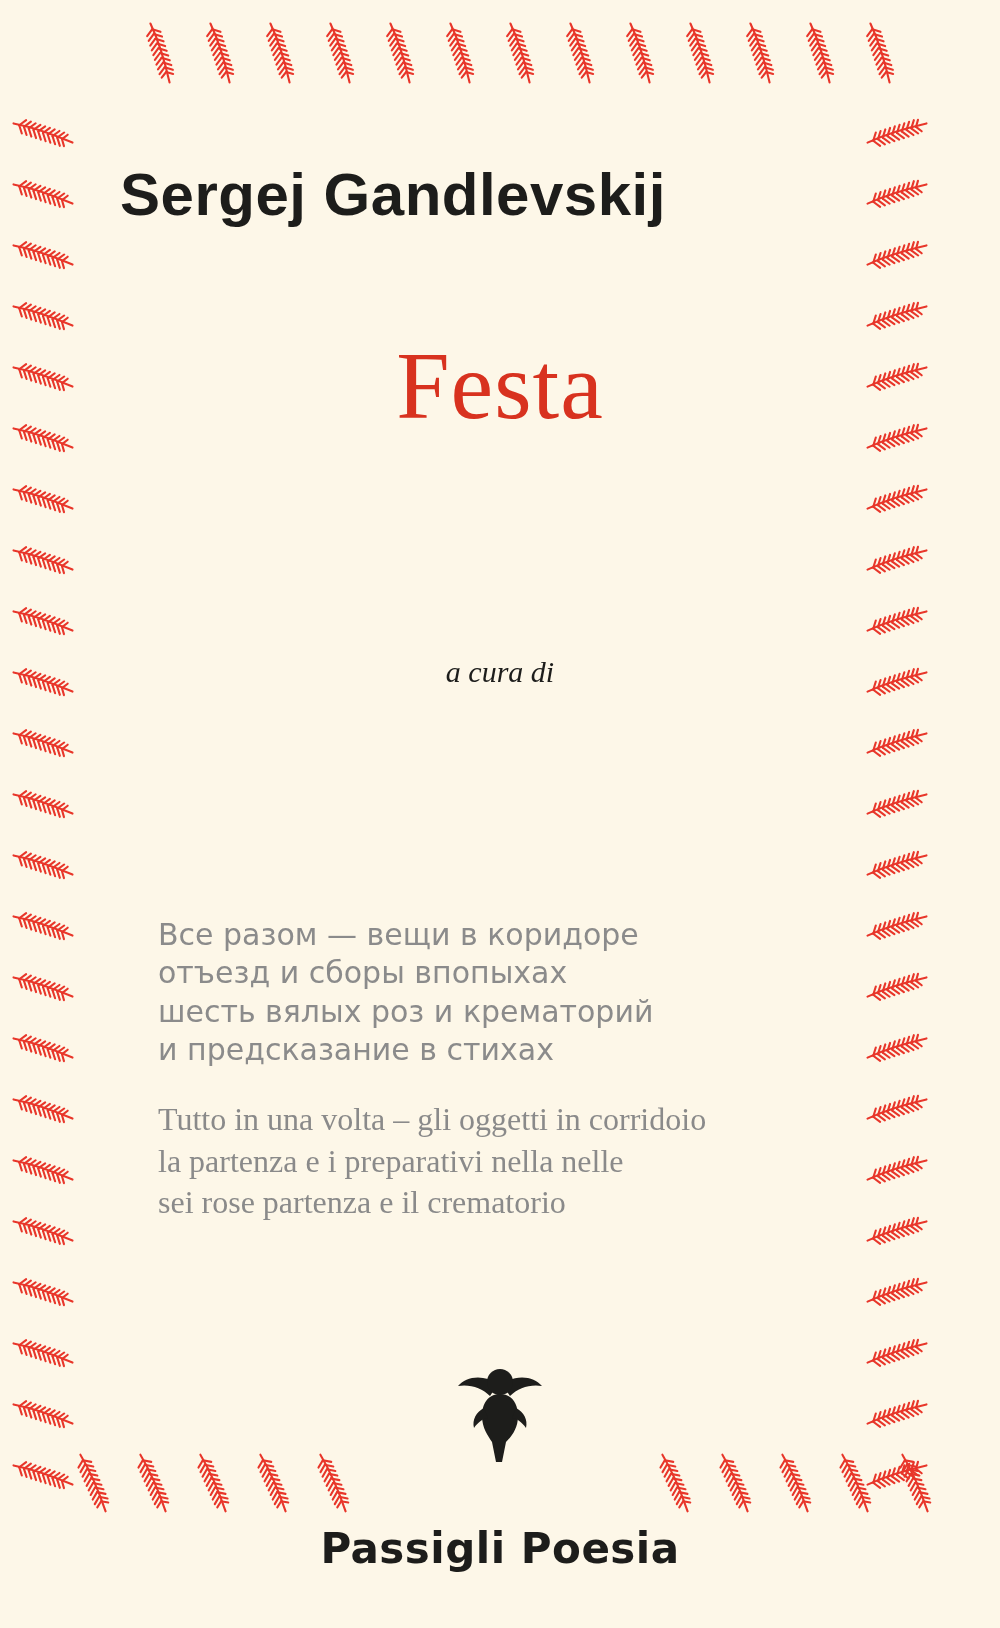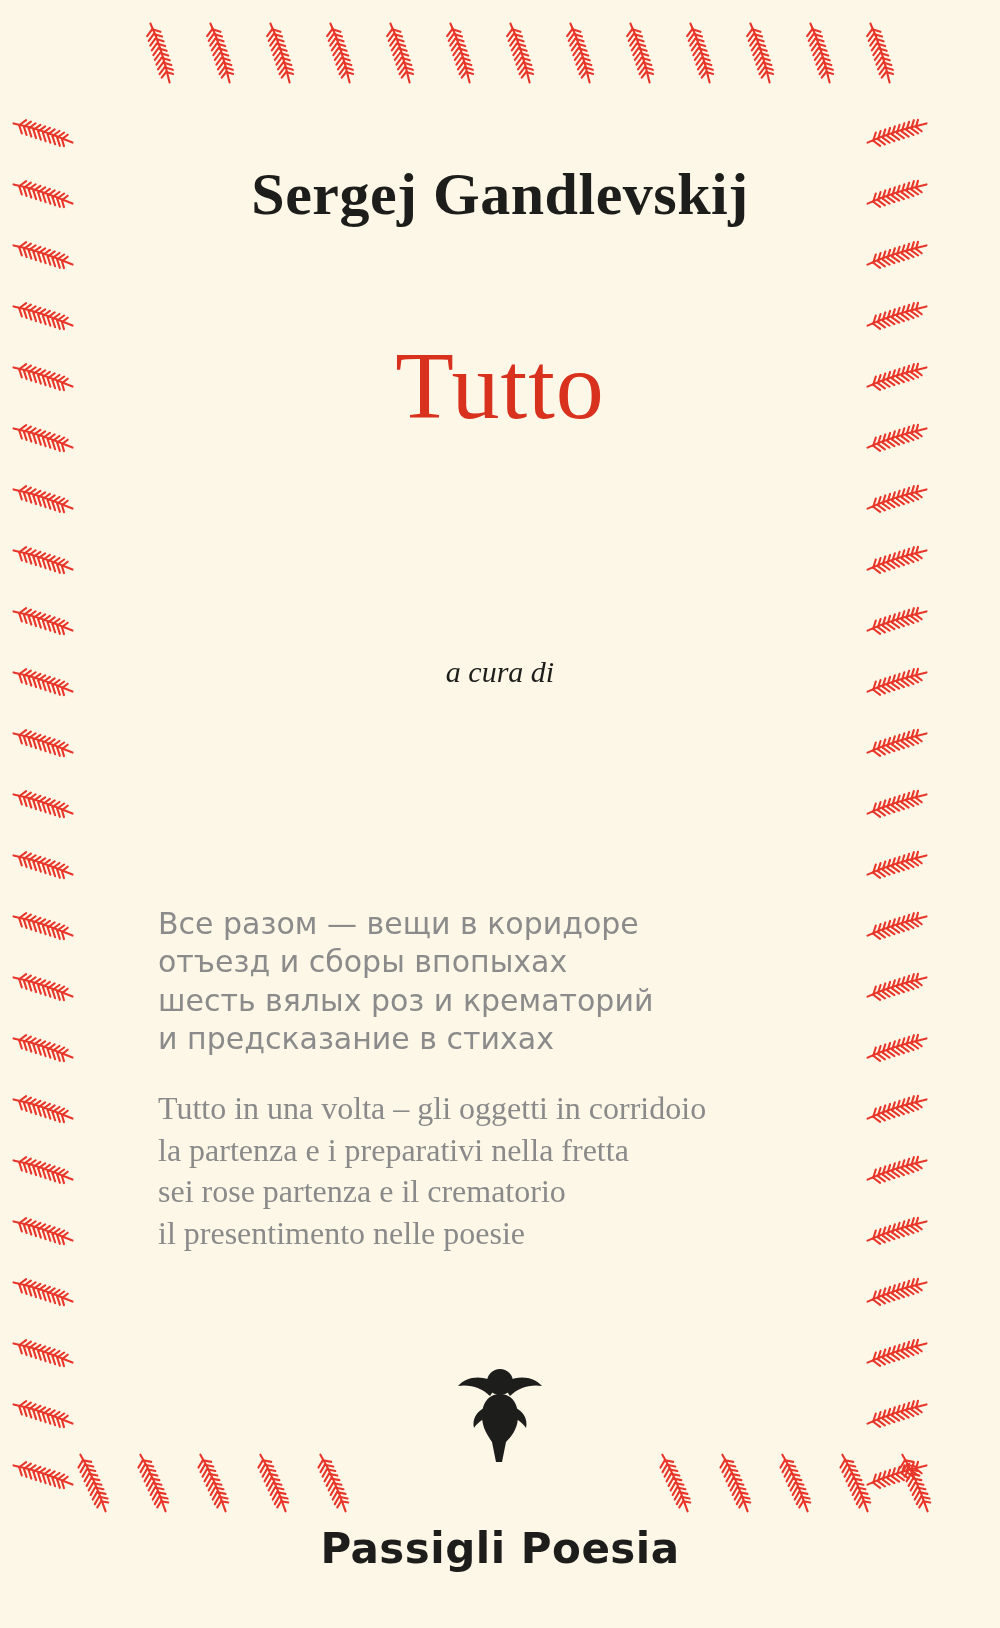--- a/index.html
+++ b/index.html
@@ -35,22 +35,22 @@
     left: 120px;
     right: 120px;
     top: 0;
     bottom: 0;
   }
   .author {
     position: absolute;
     top: 160px;
     left: 0;
     right: 0;
-    text-align: center;
-    font-family: Liberation Serif, serif;
+    text-align: left;
+    font-family: Liberation Sans, sans-serif;
     font-size: 60px;
     font-weight: 600;
     color: #1d1d1b;
     letter-spacing: 0.5px;
   }
   .title-main {
     position: absolute;
     top: 330px;
     left: 0;
     right: 0;
@@ -90,20 +90,21 @@
     font-family: "DejaVu Sans", sans-serif;
     font-size: 38px;
     font-weight: 600;
     color: #1d1d1b;
   }
 
   .poem-block {
     position: absolute;
     left: 38px;
     right: 20px;
+    margin-top: 11px;
   }
   .poem-ru {
     top: 905px;
     font-family: "DejaVu Sans", sans-serif;
     font-size: 30px;
     line-height: 1.28;
     color: #8b8b8b;
   }
   .poem-it {
     top: 1088px;
@@ -2003,35 +2004,34 @@
             <path d="M55 13 l4 6"></path>
           </g>
         </svg>
       </div>
     </div>
 
   <div class="content">
 
     <div class="author">Sergej Gandlevskij</div>
 
-    <div class="title-main">Tutto</div>
+    <div class="title-main">Festa</div>
 
     <div class="editor-label">a cura di</div>
 
     <div class="poem-block poem-ru" id="poem-ru">
         <div class="poem-line">Все разом — вещи в коридоре</div>
         <div class="poem-line">отъезд и сборы впопыхах</div>
         <div class="poem-line">шесть вялых роз и крематорий</div>
         <div class="poem-line">и предсказание в стихах</div>
       </div>
     <div class="poem-block poem-it" id="poem-it">
         <div class="poem-line">Tutto in una volta – gli oggetti in corridoio</div>
-        <div class="poem-line">la partenza e i preparativi nella fretta</div>
+        <div class="poem-line">la partenza e i preparativi nella nelle</div>
         <div class="poem-line">sei rose partenza e il crematorio</div>
-        <div class="poem-line">il presentimento nelle poesie</div>
       </div>
 
   </div>
 
   <div class="cherub">
     <svg width="120" height="120" viewBox="0 0 120 120" aria-hidden="true">
       <g fill="#1d1d1b">
 
         <path d="M58 34 C44 24 26 26 18 36 C30 34 42 38 50 46 Z"></path>
         <path d="M62 34 C76 24 94 26 102 36 C90 34 78 38 70 46 Z"></path>

